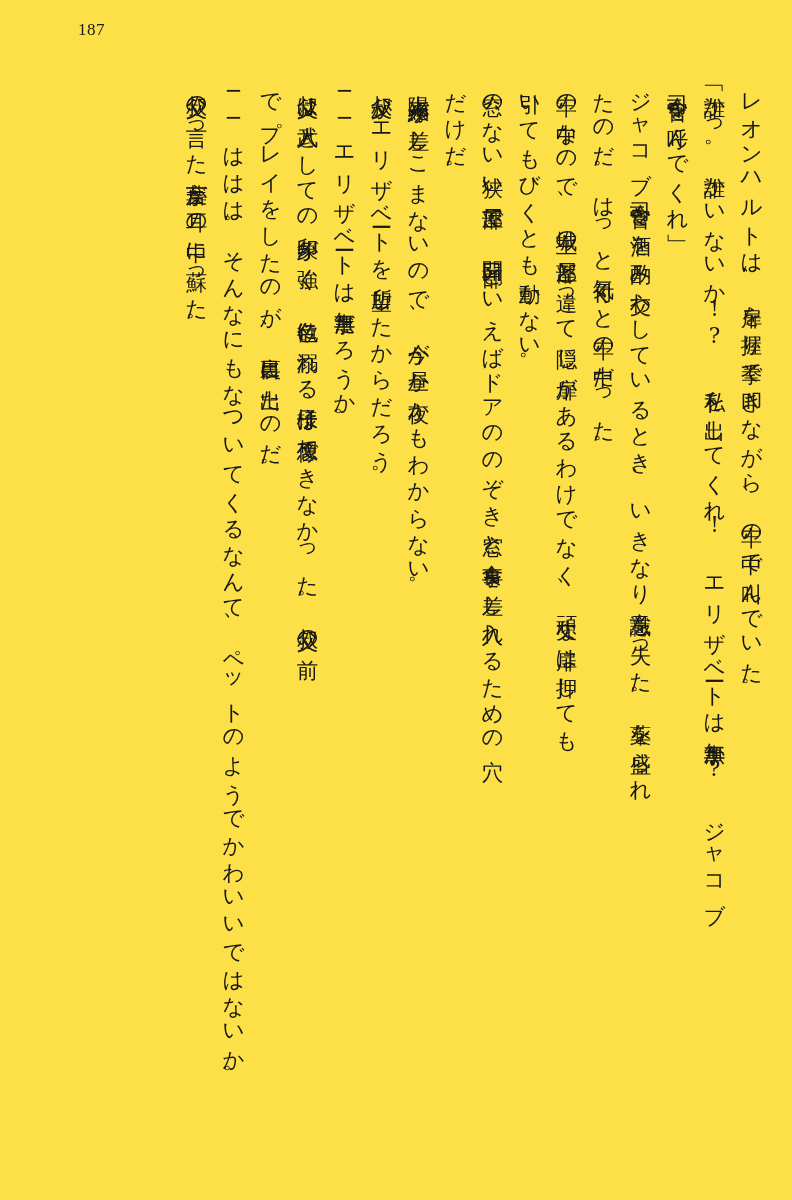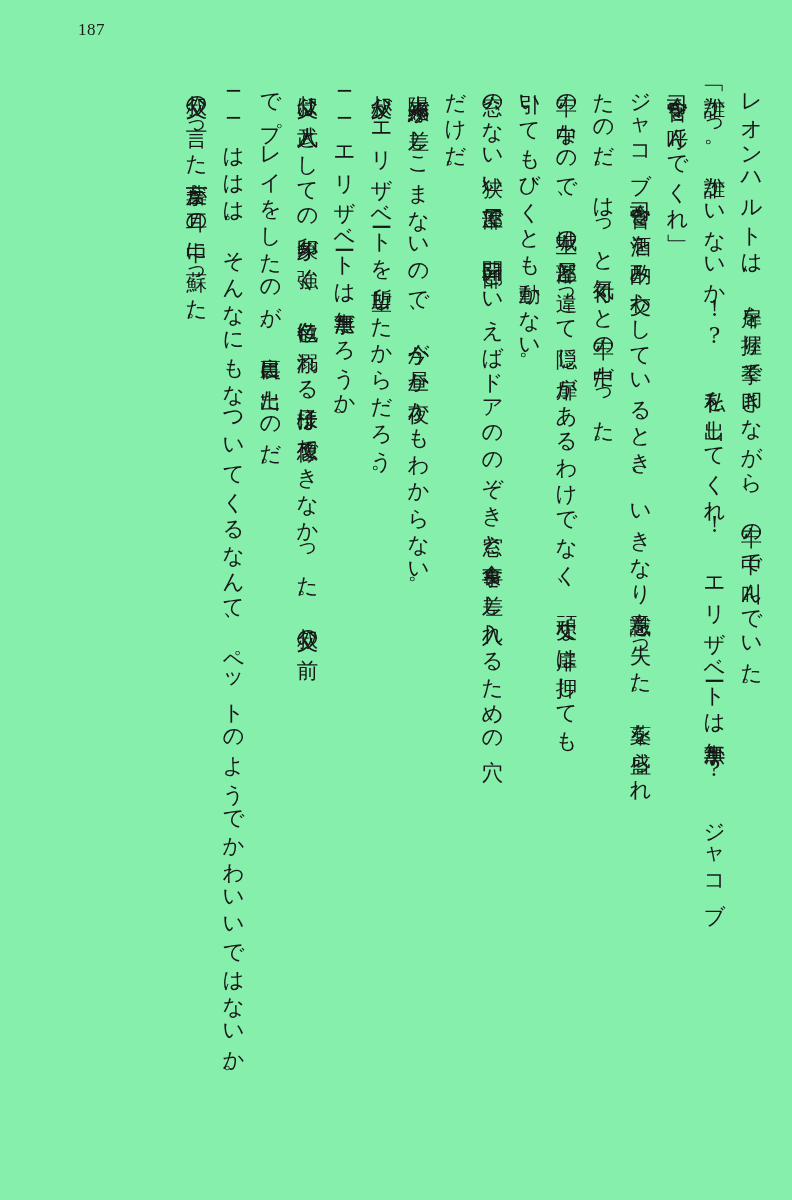--- a/index.html
+++ b/index.html
@@ -11,21 +11,21 @@
     width: 792px;
     height: 1200px;
     position: relative;
     font-family: "Liberation Serif", "DejaVu Serif", serif;
     color: #1a1a1a;
     overflow: hidden;
   }
   .page {
     position: absolute;
     inset: 0;
-    background: #86efac;
+    background: #fde047;
   }
   .page-number {
     position: absolute;
     top: 20px;
     left: 78px;
     font-size: 17px;
     font-family: "Liberation Serif", "DejaVu Serif", serif;
     color: #1b1b1b;
     letter-spacing: 0.5px;
   }

